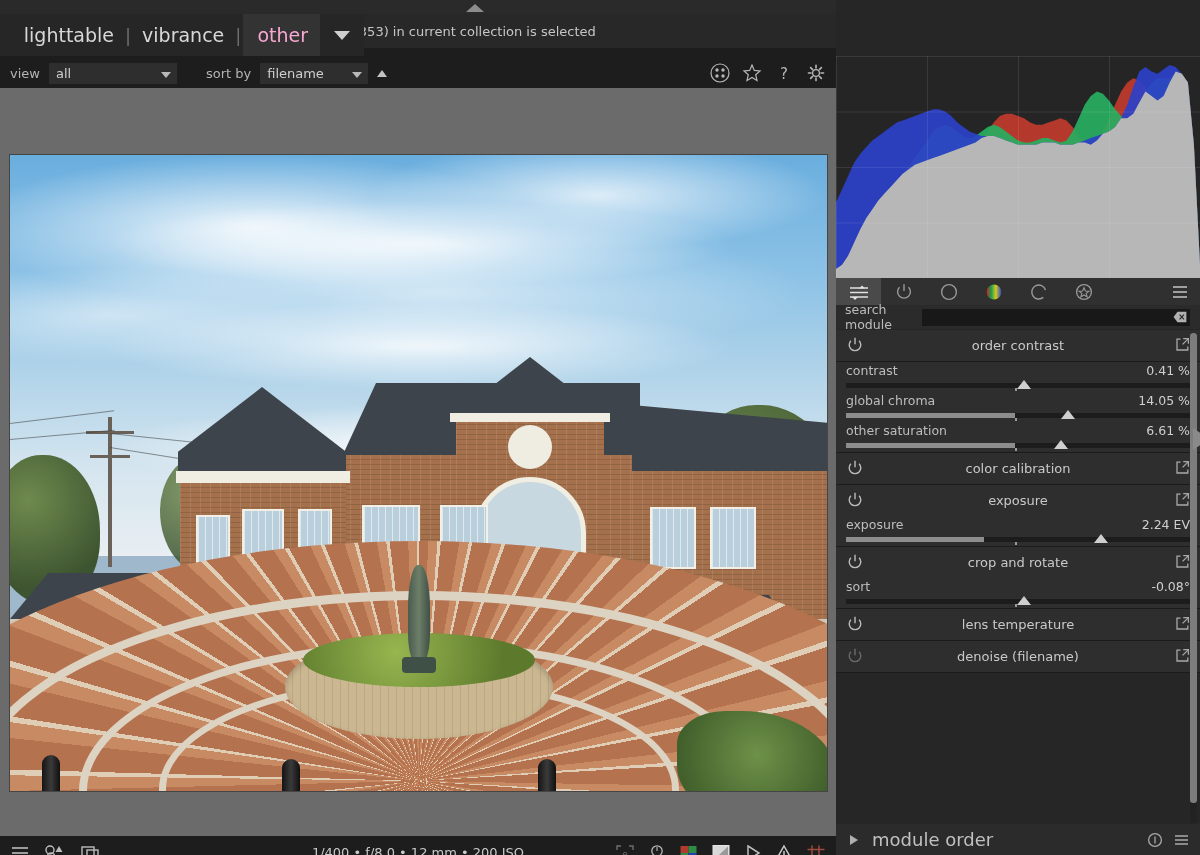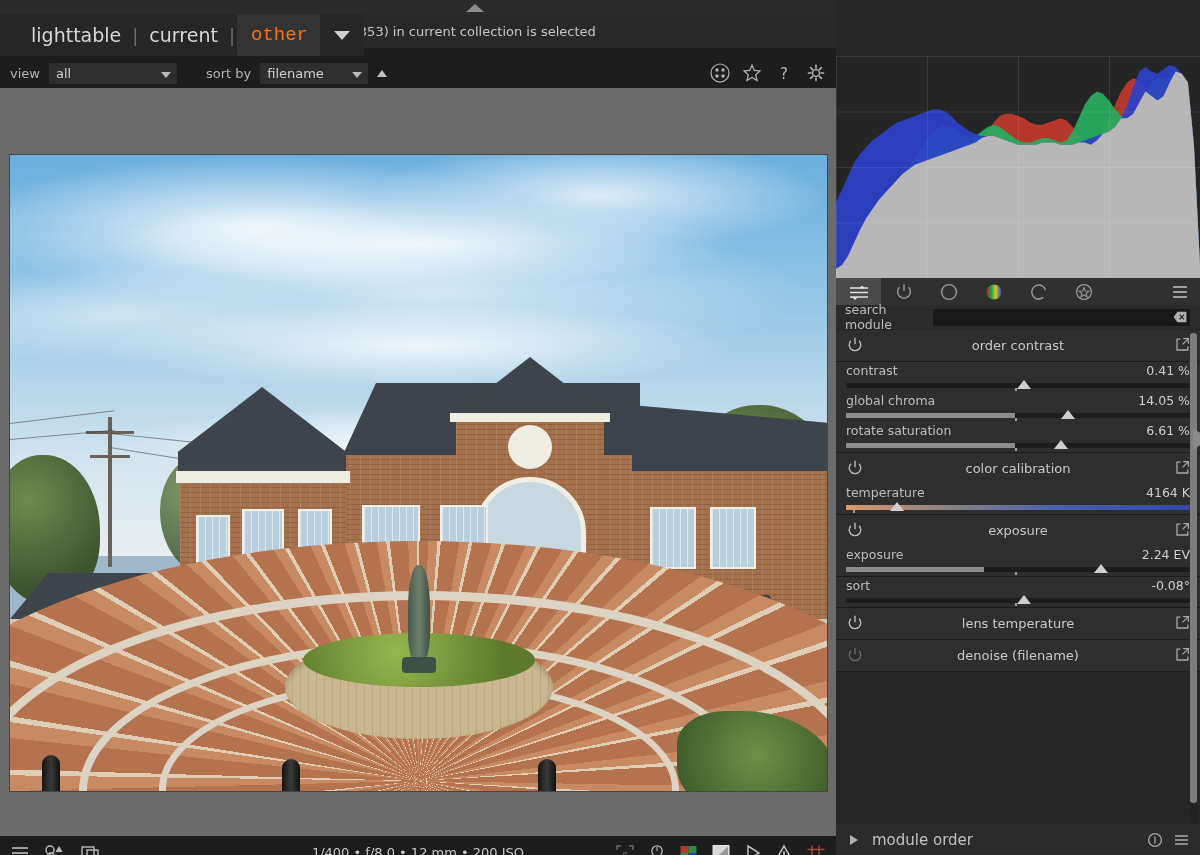--- a/index.html
+++ b/index.html
@@ -170,21 +170,21 @@
   .right-panel {
     position: absolute; left: 836px; top: 0; width: 364px; height: 855px;
     background: #262626;
   }
   .top-tabs {
     position:absolute; left:0; top:14px; width:364px; height:42px;
     display:flex; align-items:center; justify-content:flex-end;
     padding-right: 8px; background:#262626;
   }
   .tab { color:#d8d8d8; font-size:19px; padding:0 9px; }
-  .tab.dim { color:#f97316;font-family:Liberation Mono, monospace; }
+  .tab.dim { color:#f9a8d4; }
   .tab.active-other {
     background:#333333; height:42px; display:flex; align-items:center;
     padding:0 12px 0 14px;
   }
   .tab-sep { color:#6d6d6d; font-size:18px; padding:0 2px; }
   .tabs-caret {
     width:0;height:0;margin-left:14px;margin-right:6px;
     border-left:8px solid transparent;border-right:8px solid transparent;
     border-top:9px solid #cfcfcf;
   }
@@ -207,21 +207,21 @@
   }
   .mt {
     width:45px; height:27px; display:flex; align-items:center; justify-content:center;
   }
   .mt.sel { background:#4a4a4a; }
 
   .search-row {
     position:absolute; left:836px; top:305px; width:364px; height:24px;
     display:flex; align-items:center; background:#2b2b2b;
   }
-  .search-lbl { color:#bdbdbd; font-size:12.5px; padding-left:9px; width:97px; }
+  .search-lbl { color:#bdbdbd; font-size:12.5px; padding-left:9px; width:86px; }
   .search-box {
     flex:1; height:17px; margin-right:10px; background:#181818;
     position:relative;
   }
   .clear-ic { position:absolute; right:3px; top:2px; }
 
   .modules {
     position:absolute; left:836px; top:330px; width:364px; height:494px;
     background:#262626; overflow:hidden;
   }
@@ -270,21 +270,21 @@
 
   .module-order {
     position:absolute; left:836px; top:824px; width:364px; height:31px;
     background:#2b2b2b; display:flex; align-items:center;
   }
   .mo-arrow {
     margin-left:14px; width:0;height:0;
     border-top:5px solid transparent; border-bottom:5px solid transparent;
     border-left:8px solid #b0b0b0;
   }
-  .mo-label { color:#c0c0c0; font-size:15px; margin-left:14px; }
+  .mo-label { color:#c0c0c0; font-size:18px; margin-left:14px; }
   .mo-right { position:absolute; right:10px; display:flex; gap:10px; align-items:center; }
 </style>
 </head>
 <body>
 
 <div id="app">
 
   <div class="top-strip">
     <div class="handle"></div>
     <div class="tr-bits"></div>
@@ -486,21 +486,21 @@
         </svg>
       </div>
     </div>
   </div>
 
   <div class="right-panel"></div>
 
   <div class="top-tabs">
     <span class="tab">lighttable</span>
     <span class="tab-sep">|</span>
-    <span class="tab">current</span>
+    <span class="tab">vibrance</span>
     <span class="tab-sep">|</span>
     <span class="tab dim active-other">other</span>
     <span class="tabs-caret"></span>
   </div>
 
   <div class="histogram">
     <div class="histo-grid"></div>
     <svg id="histo-svg" width="364" height="222" viewBox="0 0 364 222" preserveAspectRatio="none">
         <path d="M0,222 L0.0,213.1 L6.1,208.7 L12.1,199.8 L18.2,186.5 L24.3,173.2 L30.3,162.1 L36.4,153.2 L42.5,144.3 L48.5,137.6 L54.6,131.0 L60.7,124.3 L66.7,117.7 L72.8,113.2 L78.9,108.8 L84.9,106.6 L91.0,104.3 L97.1,102.1 L103.1,99.9 L109.2,97.7 L115.3,95.5 L121.3,93.2 L127.4,91.0 L133.5,88.8 L139.5,86.6 L145.6,82.1 L151.7,75.5 L157.7,66.6 L163.8,59.9 L169.9,57.7 L175.9,57.7 L182.0,59.9 L188.1,62.2 L194.1,66.6 L200.2,68.8 L206.3,68.8 L212.3,66.6 L218.4,64.4 L224.5,62.2 L230.5,64.4 L236.6,71.0 L242.7,79.9 L248.7,86.6 L254.8,88.8 L260.9,84.4 L266.9,75.5 L273.0,62.2 L279.1,48.8 L285.1,35.5 L291.2,26.6 L297.3,22.2 L303.3,24.4 L309.4,31.1 L315.5,40.0 L321.5,44.4 L327.6,40.0 L333.7,26.6 L339.7,15.5 L345.8,17.8 L351.9,26.6 L357.9,88.8 L364.0,208.7 L364,222 Z" fill="#c0392b" fill-opacity="0.92"></path>
         <path d="M0,222 L0.0,213.1 L6.1,208.7 L12.1,199.8 L18.2,186.5 L24.3,173.2 L30.3,162.1 L36.4,153.2 L42.5,144.3 L48.5,137.6 L54.6,131.0 L60.7,124.3 L66.7,117.7 L72.8,111.0 L78.9,102.1 L84.9,93.2 L91.0,84.4 L97.1,75.5 L103.1,71.0 L109.2,68.8 L115.3,71.0 L121.3,75.5 L127.4,79.9 L133.5,82.1 L139.5,79.9 L145.6,75.5 L151.7,71.0 L157.7,68.8 L163.8,71.0 L169.9,75.5 L175.9,79.9 L182.0,84.4 L188.1,86.6 L194.1,86.6 L200.2,84.4 L206.3,82.1 L212.3,82.1 L218.4,84.4 L224.5,86.6 L230.5,84.4 L236.6,75.5 L242.7,62.2 L248.7,48.8 L254.8,40.0 L260.9,35.5 L266.9,37.7 L273.0,44.4 L279.1,53.3 L285.1,59.9 L291.2,62.2 L297.3,57.7 L303.3,46.6 L309.4,35.5 L315.5,26.6 L321.5,22.2 L327.6,22.2 L333.7,22.2 L339.7,15.5 L345.8,17.8 L351.9,26.6 L357.9,88.8 L364.0,208.7 L364,222 Z" fill="#27ae60" fill-opacity="0.92"></path>
@@ -612,21 +612,21 @@
             <span class="sl-val">14.05 %</span>
           </div>
           <div class="sl-track">
             <div class="sl-fill" style="width:49%"></div>
             <div class="sl-dot" style="left:49%"></div>
           </div>
           <div class="sl-thumb" style="left:calc(10px + 61% )"></div>
         </div>
         <div class="slider-row">
           <div class="sl-top">
-            <span class="sl-name">rotate saturation</span>
+            <span class="sl-name">other saturation</span>
             <span class="sl-val">6.61 %</span>
           </div>
           <div class="sl-track">
             <div class="sl-fill" style="width:49%"></div>
             <div class="sl-dot" style="left:49%"></div>
           </div>
           <div class="sl-thumb" style="left:calc(10px + 59% )"></div>
         </div>
       </div>
       <div class="module">
@@ -635,31 +635,20 @@
               <path d="M4.9 4.7 a5.8 5.8 0 1 0 8.2 0" fill="none" stroke="#bdbdbd" stroke-width="1.4"></path>
               <line x1="9" y1="1.8" x2="9" y2="8.2" stroke="#bdbdbd" stroke-width="1.4"></line>
             </svg></span>
           <span class="mod-title">color calibration</span>
           <span class="ext"><svg width="15" height="15" viewBox="0 0 15 15">
               <path d="M5.5 2.2 H2 V13 H12.8 V9.4" fill="none" stroke="#a9a9a9" stroke-width="1.3"></path>
               <path d="M8.2 1.6 H13.4 V6.8" fill="none" stroke="#a9a9a9" stroke-width="1.3"></path>
               <line x1="13.4" y1="1.6" x2="7.6" y2="7.4" stroke="#a9a9a9" stroke-width="1.3"></line>
             </svg></span>
         </div>
-        <div class="slider-row">
-          <div class="sl-top">
-            <span class="sl-name">temperature</span>
-            <span class="sl-val">4164 K</span>
-          </div>
-          <div class="sl-track">
-            <div class="sl-grad"></div>
-            <div class="sl-dot" style="left:2%"></div>
-          </div>
-          <div class="sl-thumb" style="left:calc(10px + 14% )"></div>
-        </div>
       </div>
       <div class="module">
         <div class="mod-head">
           <span class="pwr"><svg width="18" height="18" viewBox="0 0 18 18">
               <path d="M4.9 4.7 a5.8 5.8 0 1 0 8.2 0" fill="none" stroke="#bdbdbd" stroke-width="1.4"></path>
               <line x1="9" y1="1.8" x2="9" y2="8.2" stroke="#bdbdbd" stroke-width="1.4"></line>
             </svg></span>
           <span class="mod-title">exposure</span>
           <span class="ext"><svg width="15" height="15" viewBox="0 0 15 15">
               <path d="M5.5 2.2 H2 V13 H12.8 V9.4" fill="none" stroke="#a9a9a9" stroke-width="1.3"></path>
@@ -673,20 +662,32 @@
             <span class="sl-val">2.24 EV</span>
           </div>
           <div class="sl-track">
             <div class="sl-fill" style="width:40%"></div>
             <div class="sl-dot" style="left:49%"></div>
           </div>
           <div class="sl-thumb" style="left:calc(10px + 70% )"></div>
         </div>
       </div>
       <div class="module">
+        <div class="mod-head">
+          <span class="pwr"><svg width="18" height="18" viewBox="0 0 18 18">
+              <path d="M4.9 4.7 a5.8 5.8 0 1 0 8.2 0" fill="none" stroke="#bdbdbd" stroke-width="1.4"></path>
+              <line x1="9" y1="1.8" x2="9" y2="8.2" stroke="#bdbdbd" stroke-width="1.4"></line>
+            </svg></span>
+          <span class="mod-title">crop and rotate</span>
+          <span class="ext"><svg width="15" height="15" viewBox="0 0 15 15">
+              <path d="M5.5 2.2 H2 V13 H12.8 V9.4" fill="none" stroke="#a9a9a9" stroke-width="1.3"></path>
+              <path d="M8.2 1.6 H13.4 V6.8" fill="none" stroke="#a9a9a9" stroke-width="1.3"></path>
+              <line x1="13.4" y1="1.6" x2="7.6" y2="7.4" stroke="#a9a9a9" stroke-width="1.3"></line>
+            </svg></span>
+        </div>
         <div class="slider-row">
           <div class="sl-top">
             <span class="sl-name">sort</span>
             <span class="sl-val">-0.08°</span>
           </div>
           <div class="sl-track">
             <div class="sl-dot" style="left:49%"></div>
           </div>
           <div class="sl-thumb" style="left:calc(10px + 49% )"></div>
         </div>

